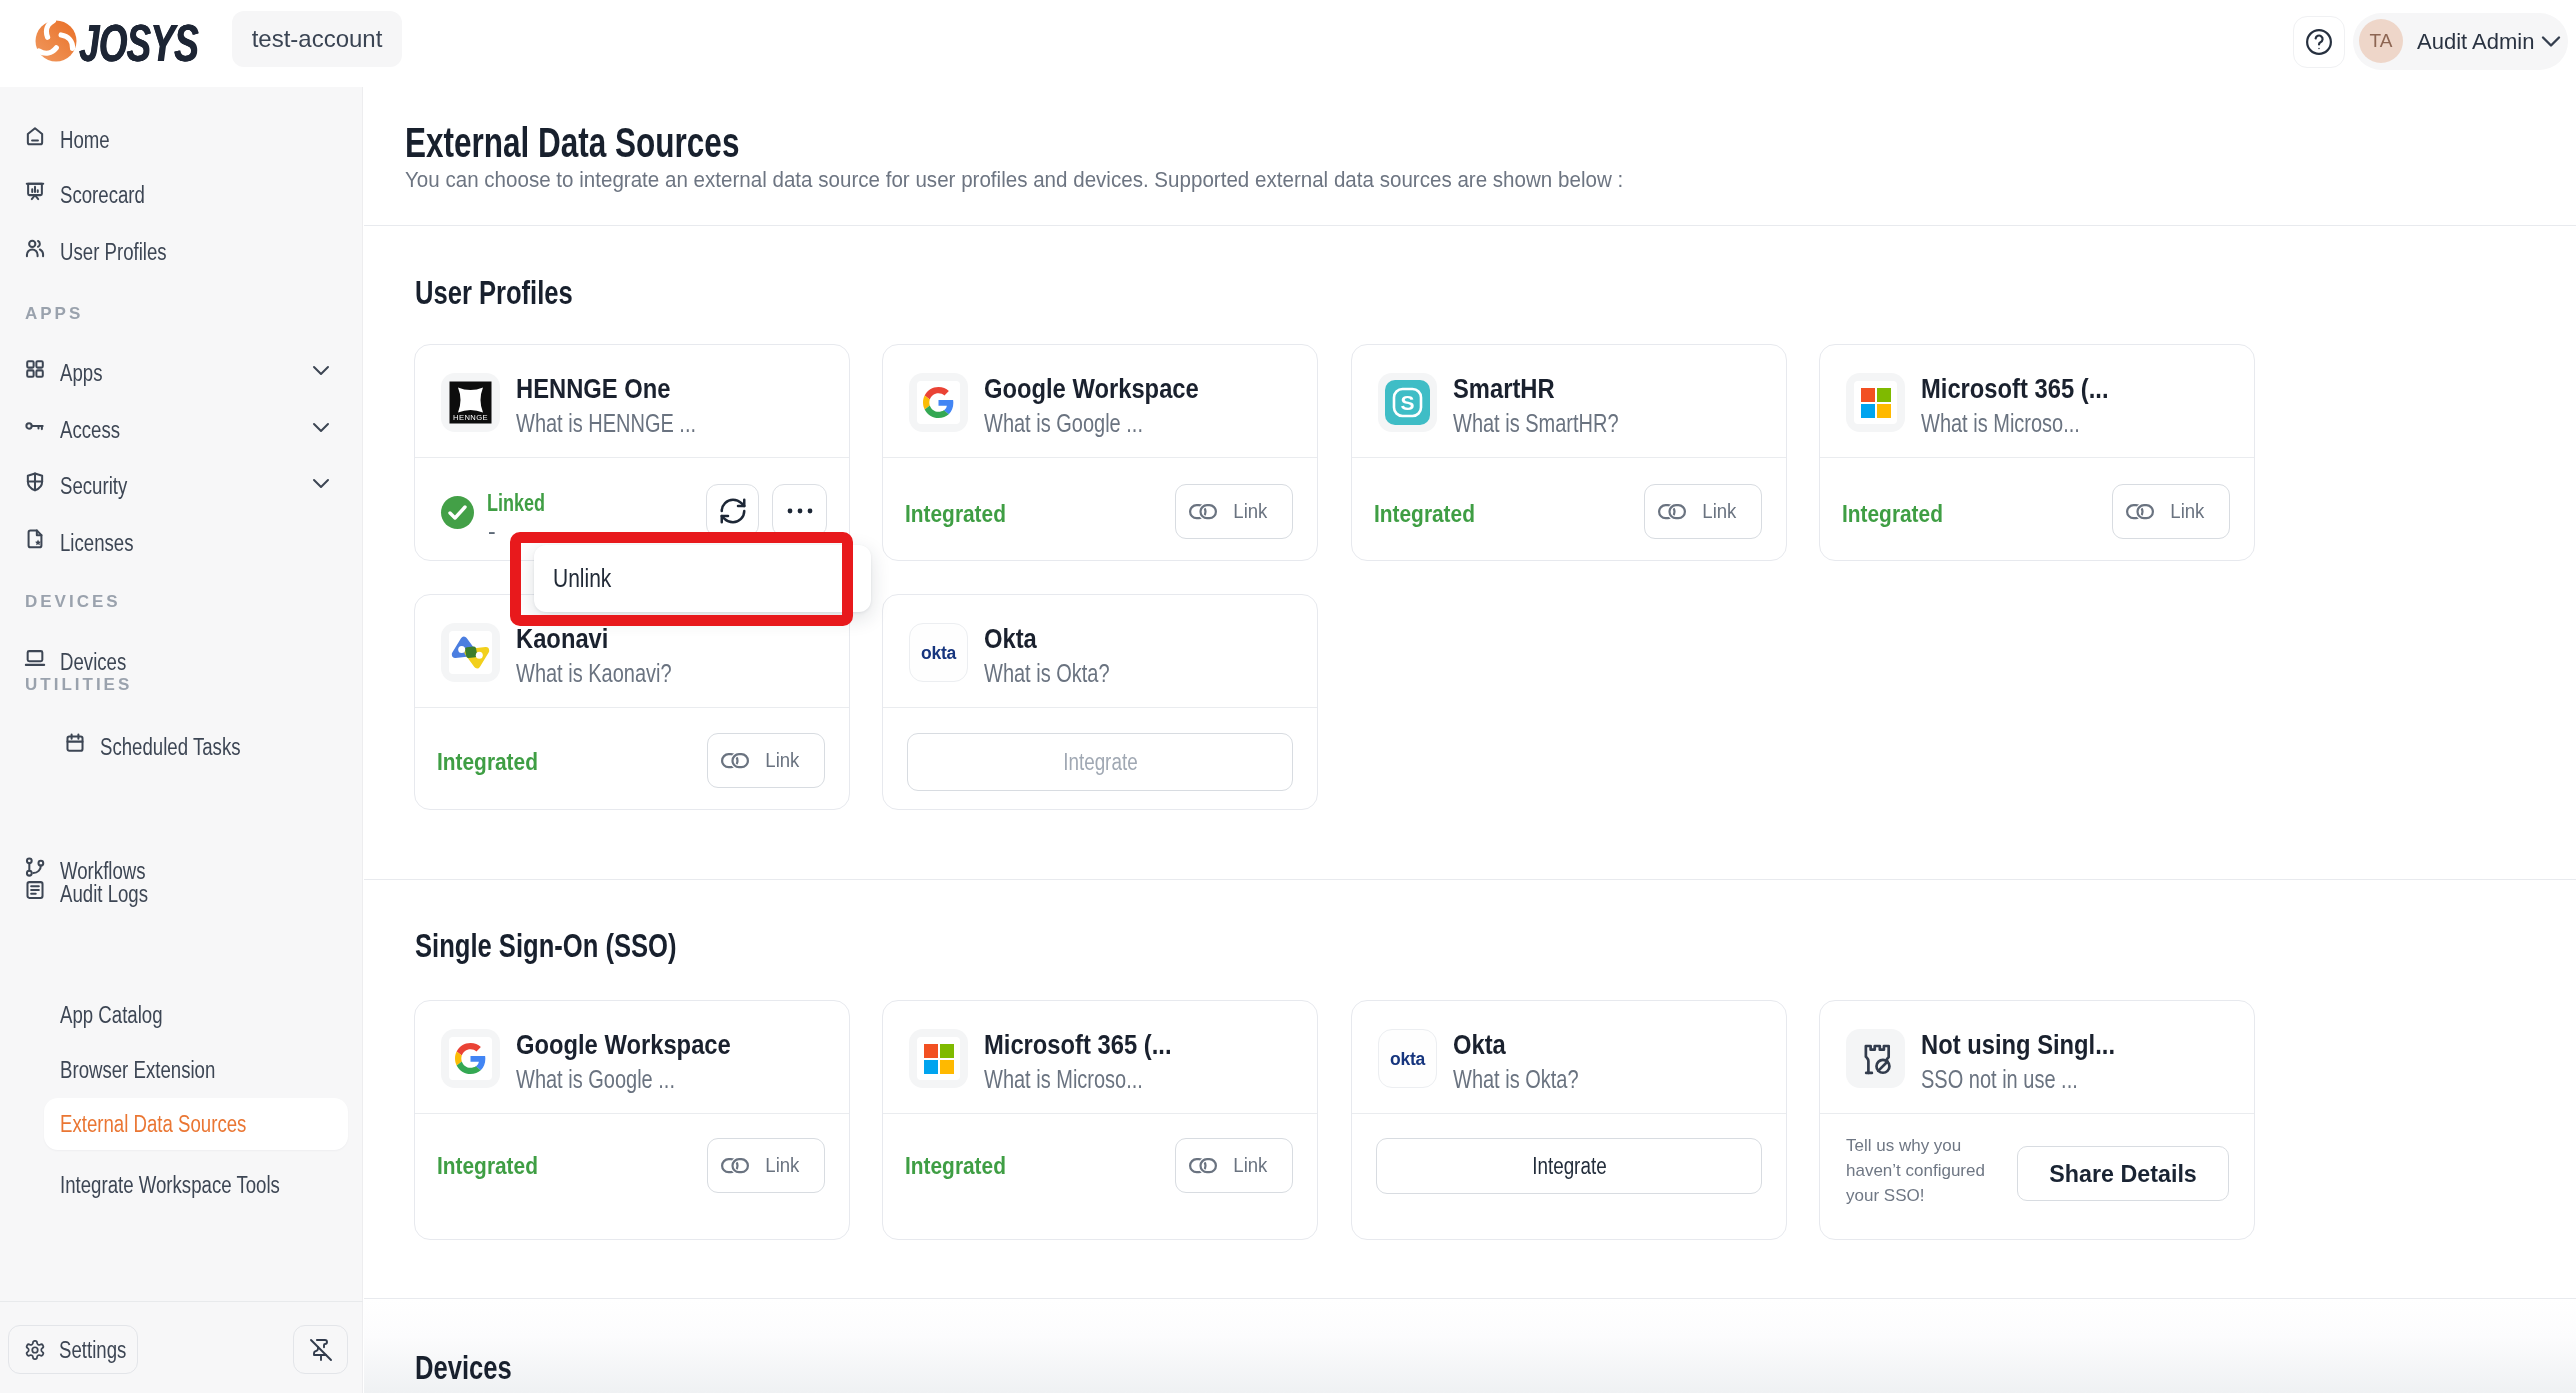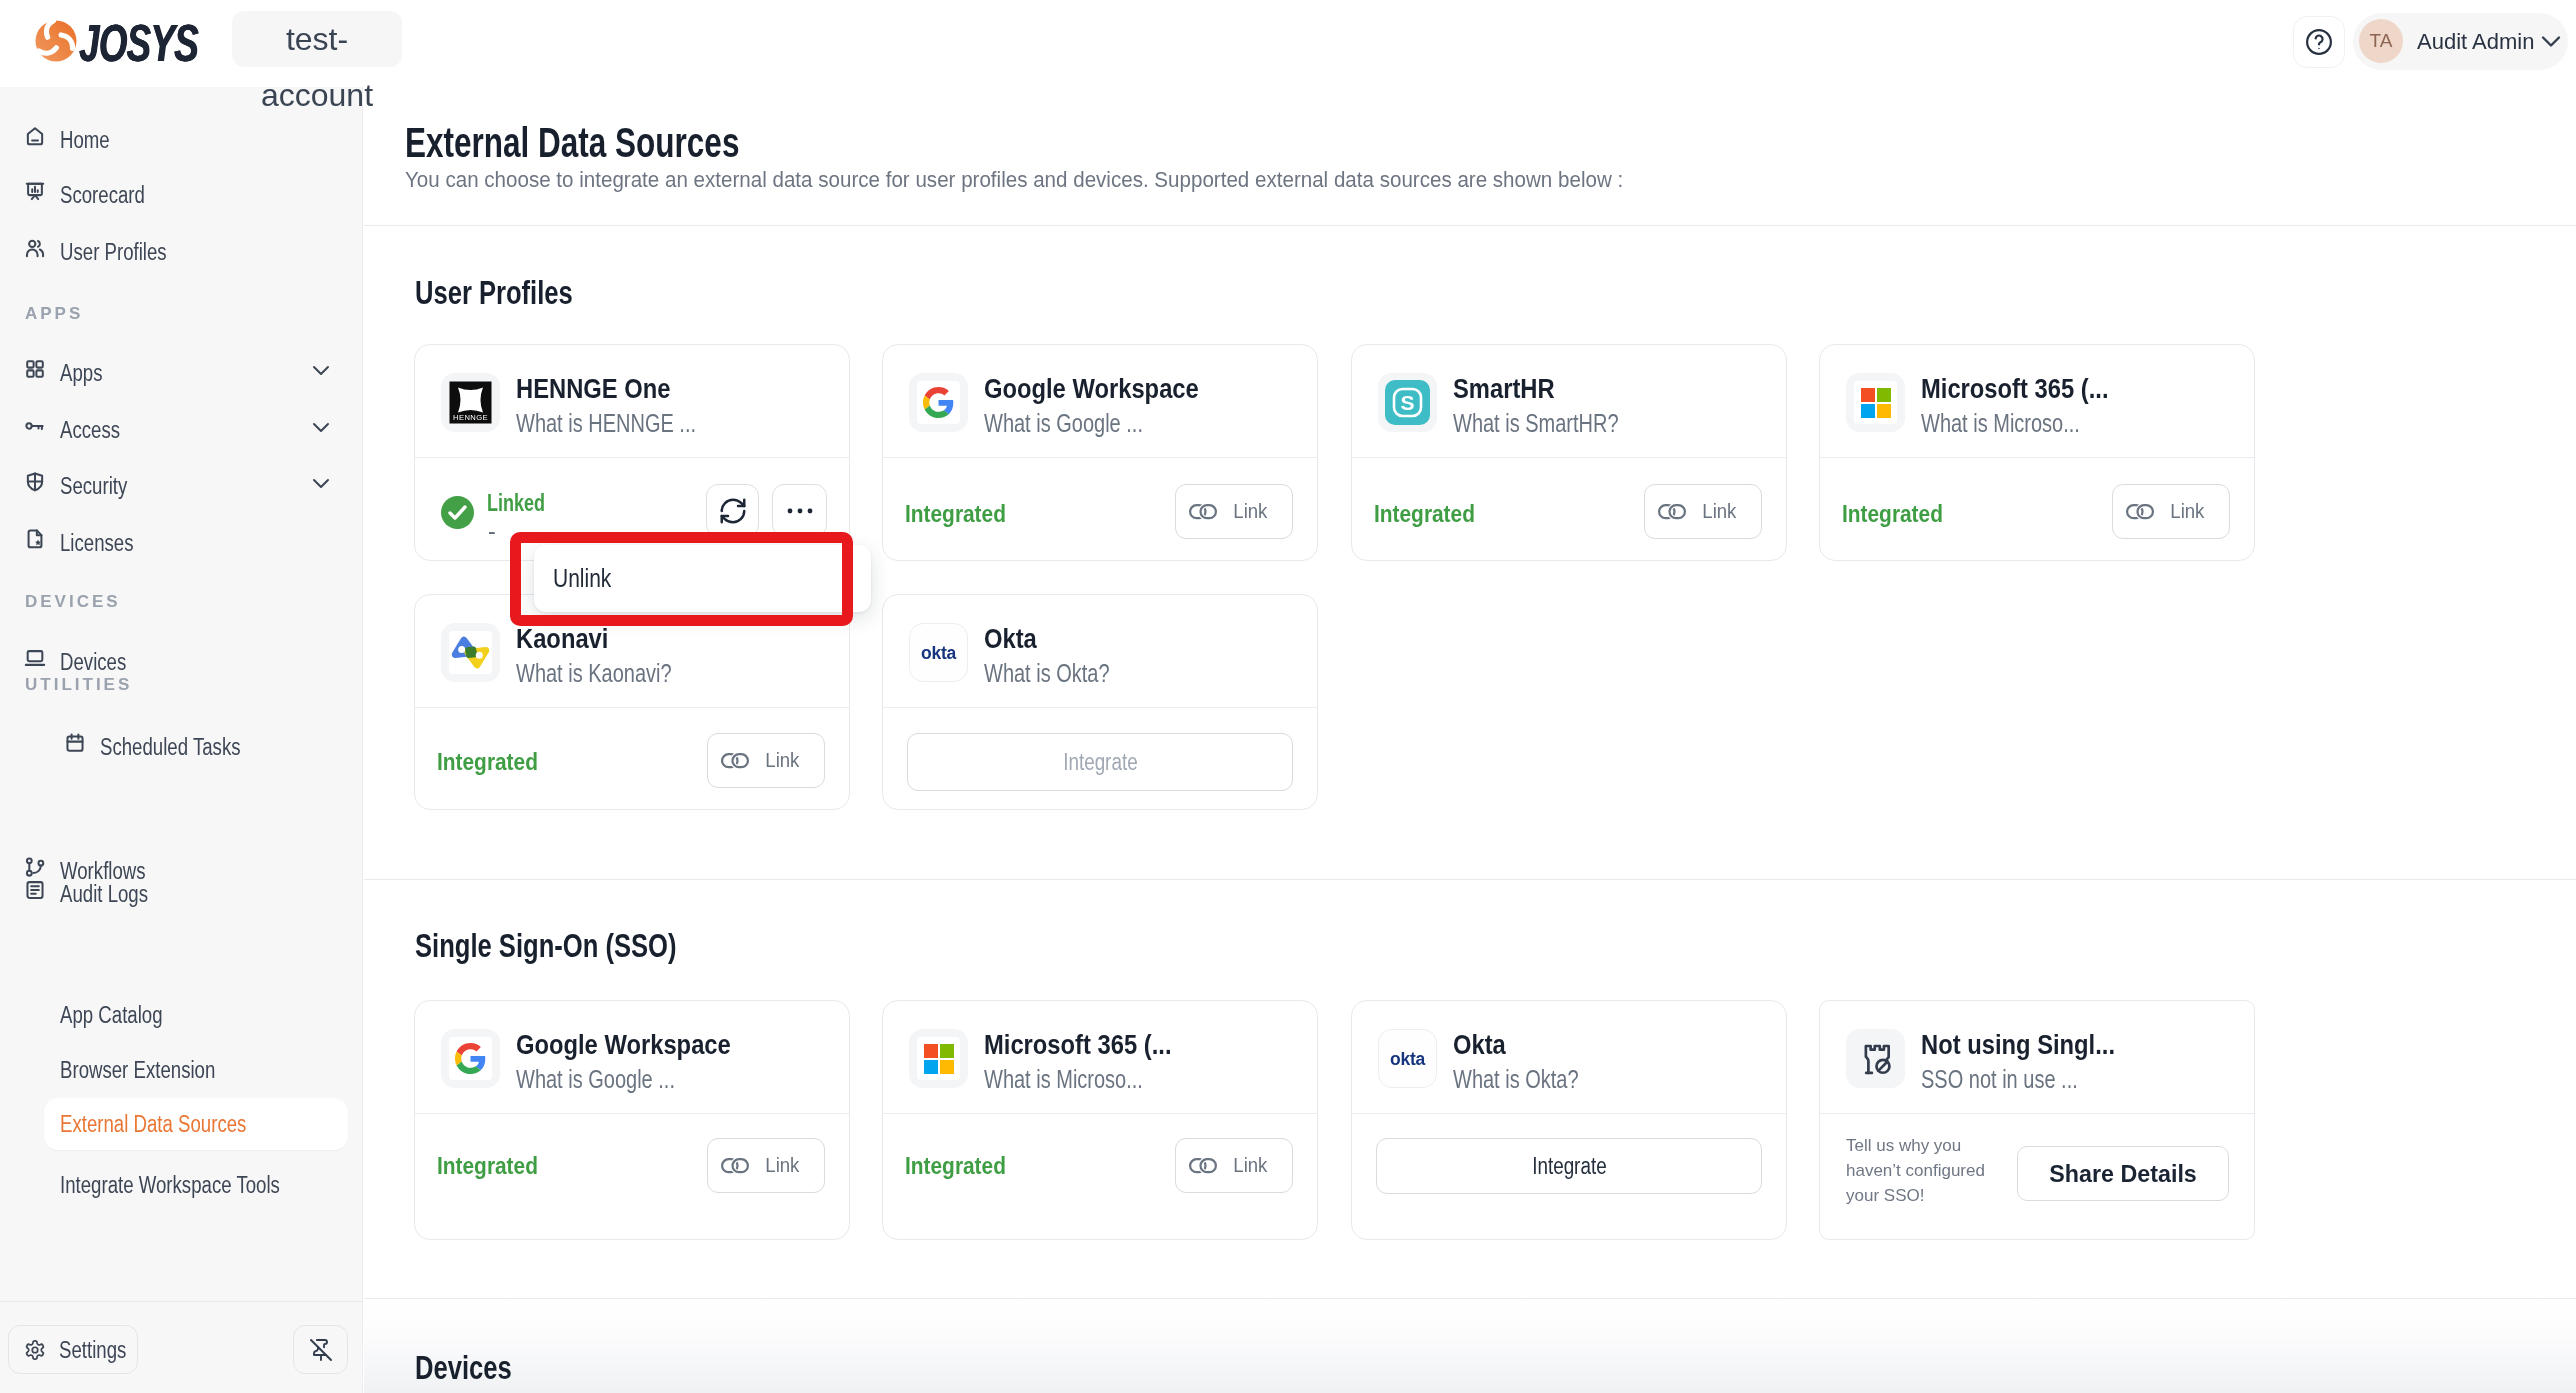--- a/index.html
+++ b/index.html
@@ -1,21 +1,21 @@
 <!DOCTYPE html>
 <html><head>
 <meta charset="utf-8">
 <style>
 * { margin:0; padding:0; box-sizing:border-box; }
 html,body { width:2576px; height:1393px; background:#fff; font-family:"Liberation Sans", sans-serif; overflow:hidden; position:relative; }
 .abs { position:absolute; }
 
 
 #topbar { position:absolute; left:0; top:0; width:2576px; height:87px; background:#fff; z-index:5; }
-#chip { position:absolute; left:232px; top:11px; width:170px; height:56px; background:#f6f6f7; border-radius:12px; color:#3a4453; font-size:32px; font-weight:500; line-height:56px; text-align:center; }
+#chip { position:absolute; left:232px; top:11px; width:170px; height:56px; background:#f6f6f7; border-radius:12px; color:#3a4453; font-size:24px; font-weight:500; line-height:56px; text-align:center; }
 #helpbtn { position:absolute; left:2293px; top:16px; width:52px; height:52px; border:1px solid #f0f1f3; border-radius:14px; background:#fff; display:flex; align-items:center; justify-content:center; }
 #userpill { position:absolute; left:2353px; top:13px; width:215px; height:57px; background:#f6f6f7; border-radius:29px; }
 #avatar { position:absolute; left:6px; top:6.4px; width:44px; height:44px; border-radius:50%; background:#eed6c9; color:#8d6552; font-size:19px; font-weight:500; text-align:center; line-height:44px; }
 #uname { position:absolute; left:64px; top:0; height:57px; line-height:57px; font-size:22px; font-weight:500; color:#2a3342; }
 #logo { position:absolute; left:34px; top:19px; }
 #logotext { position:absolute; left:79px; top:15px; font-size:51px; font-weight:800; font-style:italic; color:#1d2534; letter-spacing:-1px; transform:scaleX(0.72); transform-origin:left center; line-height:58px; text-shadow:0.8px 0 0 #1d2534, -0.4px 0 0 #1d2534; }
 
 
 #sidebar { position:absolute; left:0; top:87px; width:363px; height:1306px; background:#f7f7f8; border-right:1px solid #ededef; z-index:4; }
 .sitem { position:absolute; left:0; width:363px; height:56px; }
@@ -445,21 +445,21 @@
       <svg width="45" height="45" viewBox="0 0 45 45">
             <text x="22.5" y="29" font-size="17.5" fill="#16357e" text-anchor="middle" font-family="Liberation Sans" font-weight="700" letter-spacing="-0.3">okta</text>
           </svg>
     </div>
     <div class="ctitle ct">Okta</div>
     <div class="csub cs">What is Okta?</div>
   </div>
   <div class="fullbtn" style="top:137px;height:56px;line-height:54px;color:#232d3b;font-weight:500;"><span>Integrate</span></div>
 </div>
 
-<div class="card" style="left:1819px;top:1000px;height:240px;border-radius:10px;">
+<div class="card" style="left:1819px;top:1000px;height:240px;">
   <div class="chead">
     <div class="cicon">
       <svg width="38" height="38" viewBox="0 0 24 24" fill="none" stroke="#323c4d" stroke-width="1.7" stroke-linecap="round" stroke-linejoin="round">
         <path d="M5.8 20.8h3.6"></path>
         <path d="M7.2 20.8v-7.6c0-.9-.4-1.4-1-2l-.6-.7V3.8h3v2.3h2.6V3.8h3.2v2.3H17V3.8h3v7l-1.1 1.3"></path>
         <circle cx="16.4" cy="16.6" r="4.1"></circle>
         <path d="M13.4 19.5l5.9-5.9"></path>
       </svg>
     </div>
     <div class="ctitle ct">Not using Singl...</div>

